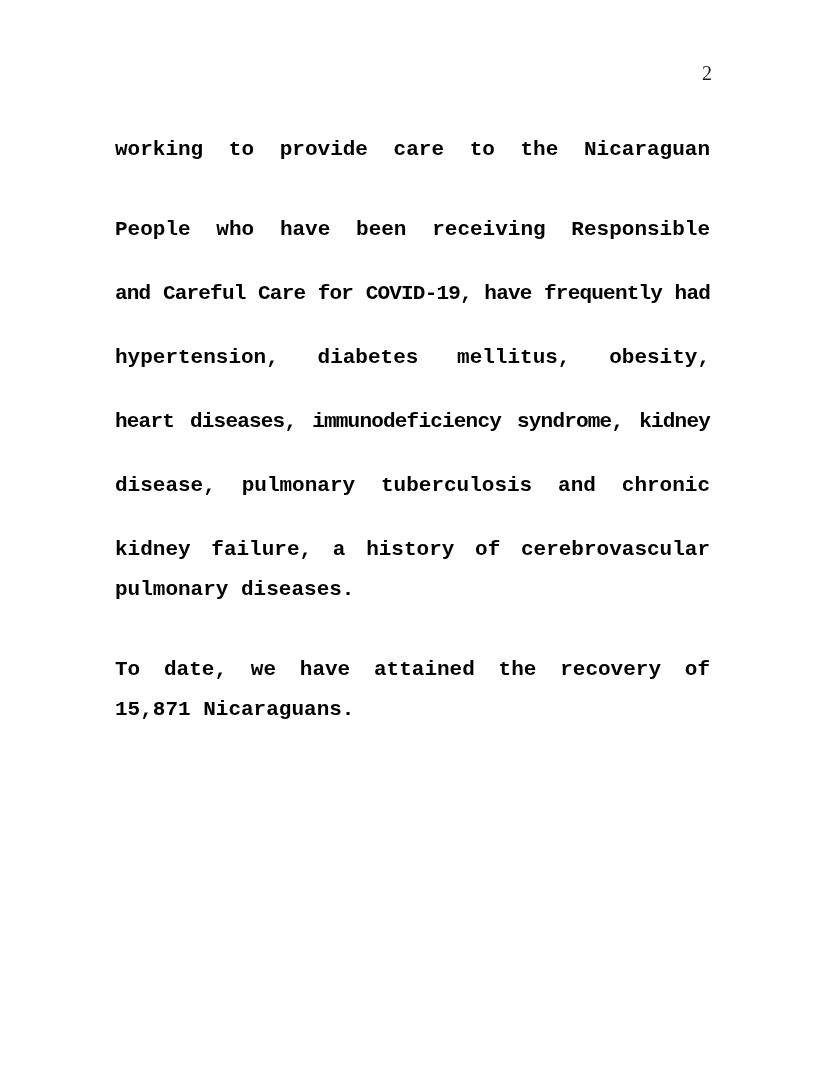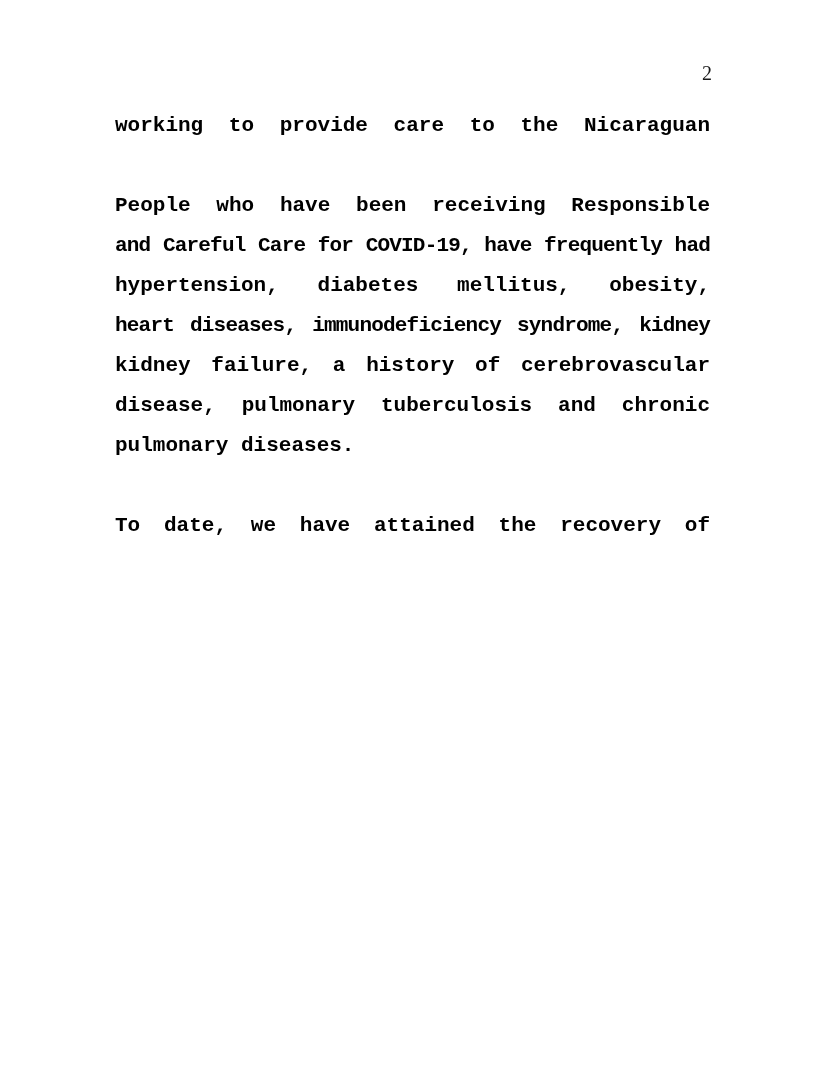--- a/index.html
+++ b/index.html
@@ -41,20 +41,21 @@
   }
   .para {
     margin: 0 0 40px 0;
   }
   .line {
     text-align: justify;
     
   }
   .line.jl {
     text-align-last: justify; 
+    margin-top: 24px;
   }
   .line.cond {
     letter-spacing: -0.8px;   
   }
 </style>
 </head>
 <body>
 
 <div class="page">
 
@@ -64,25 +65,26 @@
 
     <div class="para">
       <div class="line jl">working to provide care to the Nicaraguan</div>
     </div>
 
     <div class="para">
       <div class="line jl">People who have been receiving Responsible</div>
       <div class="line jl cond">and Careful Care for COVID-19, have frequently had</div>
       <div class="line jl">hypertension, diabetes mellitus, obesity,</div>
       <div class="line jl cond">heart diseases, immunodeficiency syndrome, kidney</div>
+      <div class="line jl">disease, pulmonary tuberculosis and chronic</div>
       <div class="line jl">kidney failure, a history of cerebrovascular</div>
-      <div class="line jl">disease, pulmonary tuberculosis and chronic</div>
       <div class="line">pulmonary diseases.</div>
     </div>
 
 
     <div class="para">
       <div class="line jl">To date, we have attained the recovery of</div>
+      <div class="line">15,871 Nicaraguans.</div>
     </div>
 
 
   </div>
 </div>
 
 </body></html>

